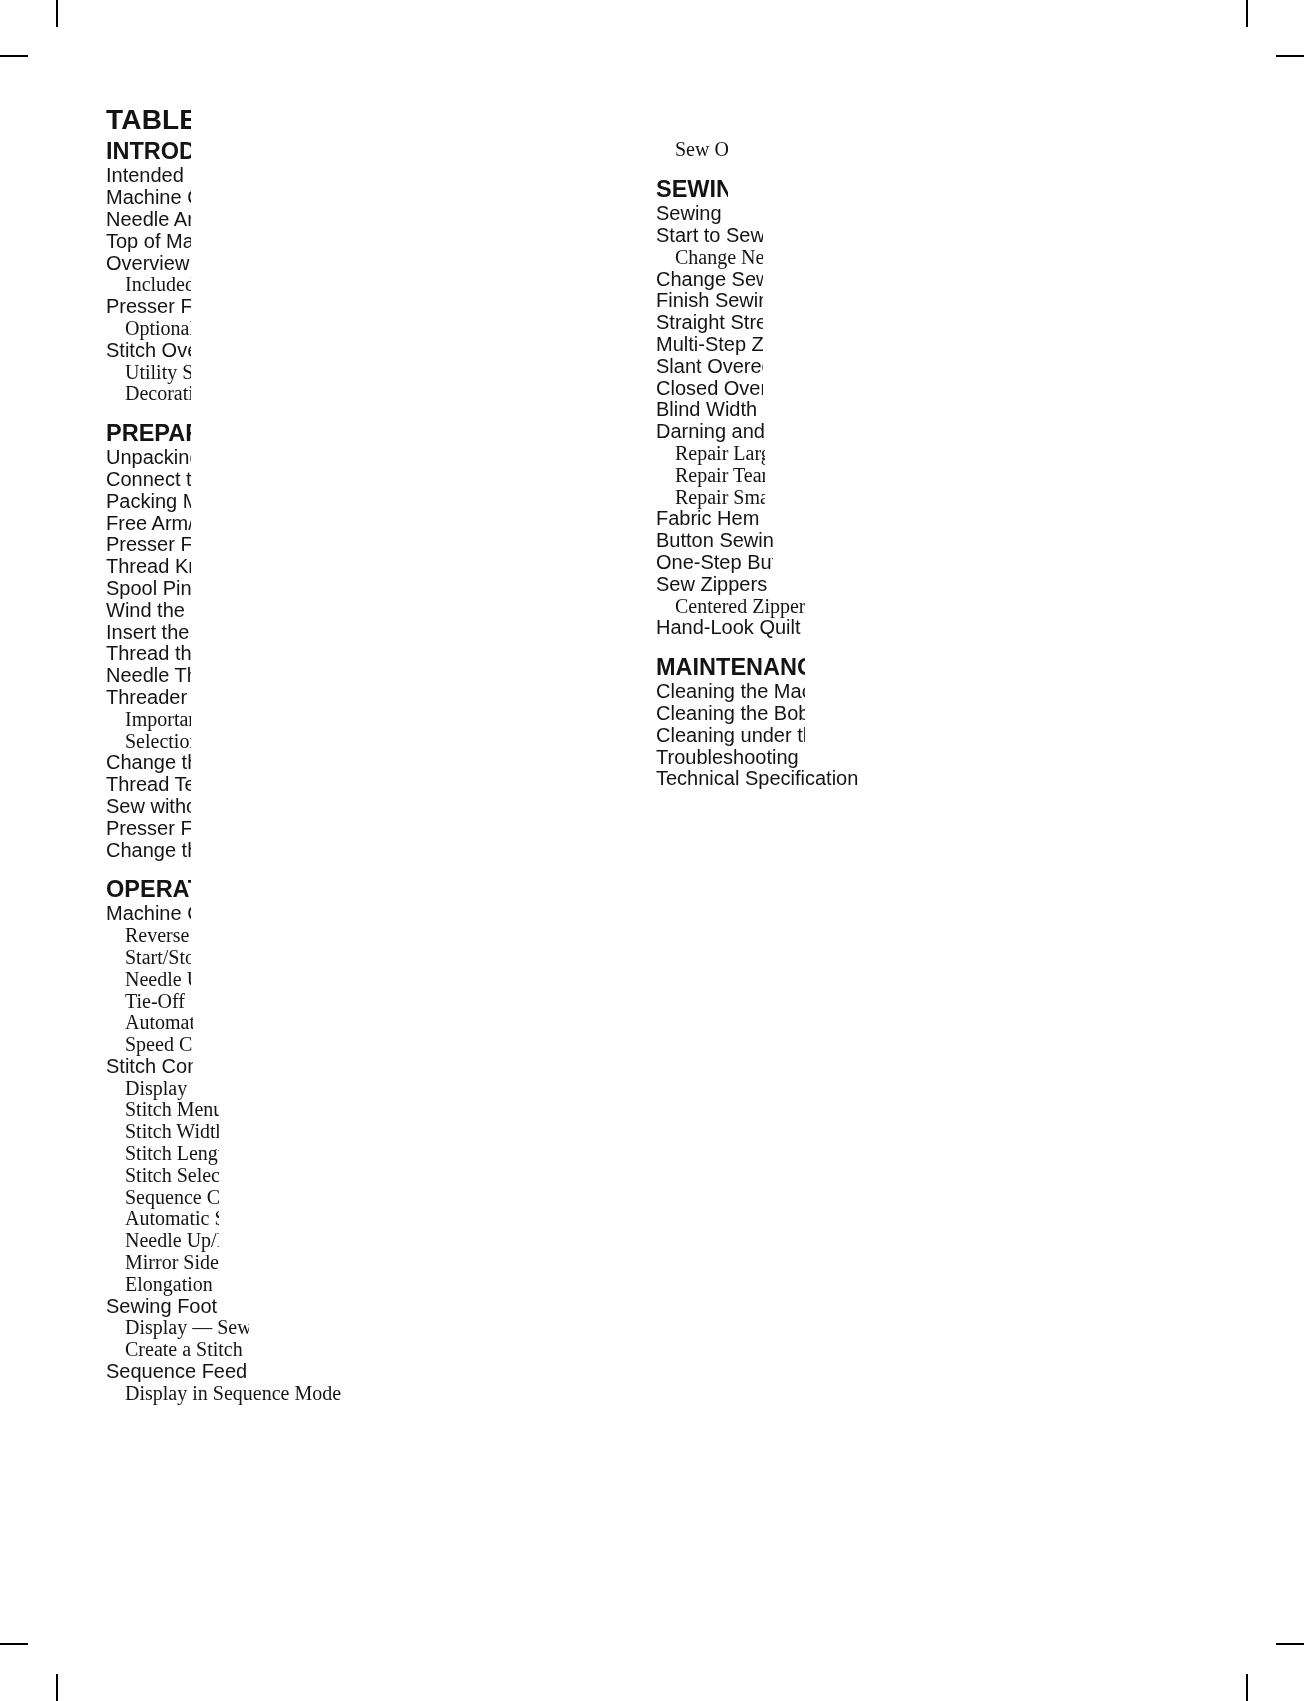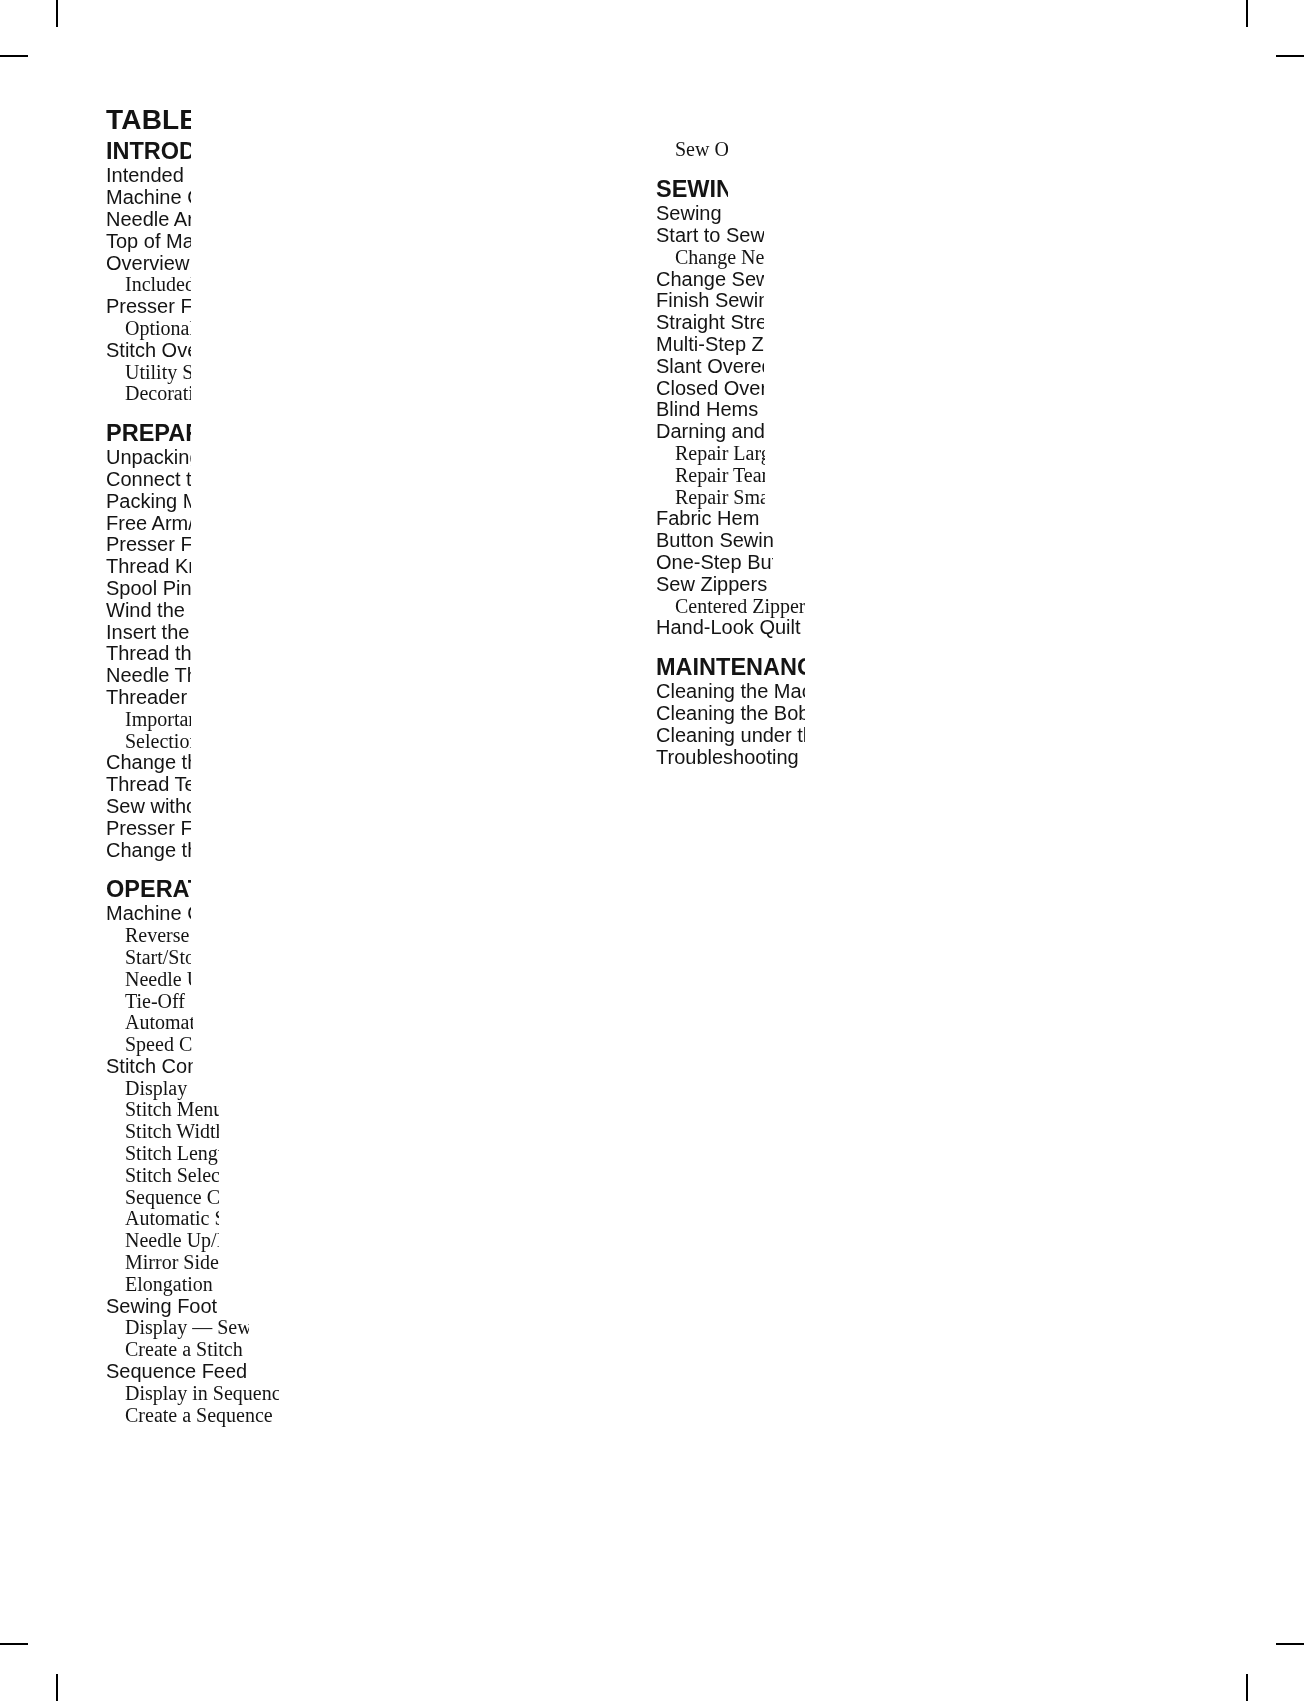--- a/index.html
+++ b/index.html
@@ -329,25 +329,20 @@
       <div class="row main">
         <span class="label">Sequence Feed</span>
         <span class="dots"></span>
         <span class="page">22</span>
       </div>
       <div class="row sub">
         <span class="label">Display in Sequence Mode</span>
         <span class="dots"></span>
         <span class="page">22</span>
       </div>
-      <div class="row sub">
-        <span class="label">Create a Sequence</span>
-        <span class="dots"></span>
-        <span class="page">22</span>
-      </div>
     </div>
   <div class="col right">
       <div class="row sub">
         <span class="label">Sew Out a Sequence</span>
         <span class="dots"></span>
         <span class="page">23</span>
       </div>
       <div class="row header">
         <span class="label">SEWING</span>
         <span class="dots"></span>
@@ -392,21 +387,21 @@
         <span class="label">Slant Overedge Stitch</span>
         <span class="dots"></span>
         <span class="page">26</span>
       </div>
       <div class="row main">
         <span class="label">Closed Overlock Stitch</span>
         <span class="dots"></span>
         <span class="page">27</span>
       </div>
       <div class="row main">
-        <span class="label">Blind Hems</span>
+        <span class="label">Blind Width</span>
         <span class="dots"></span>
         <span class="page">27</span>
       </div>
       <div class="row main">
         <span class="label">Darning and Mending</span>
         <span class="dots"></span>
         <span class="page">28</span>
       </div>
       <div class="row sub">
         <span class="label">Repair Large Holes</span>
@@ -471,14 +466,19 @@
       <div class="row main">
         <span class="label">Cleaning under the Bobbin Area</span>
         <span class="dots"></span>
         <span class="page">34</span>
       </div>
       <div class="row main">
         <span class="label">Troubleshooting</span>
         <span class="dots"></span>
         <span class="page">35</span>
       </div>
+      <div class="row main">
+        <span class="label">Technical Specification</span>
+        <span class="dots"></span>
+        <span class="page">38</span>
+      </div>
     </div>
 </div>
 
 </body></html>

